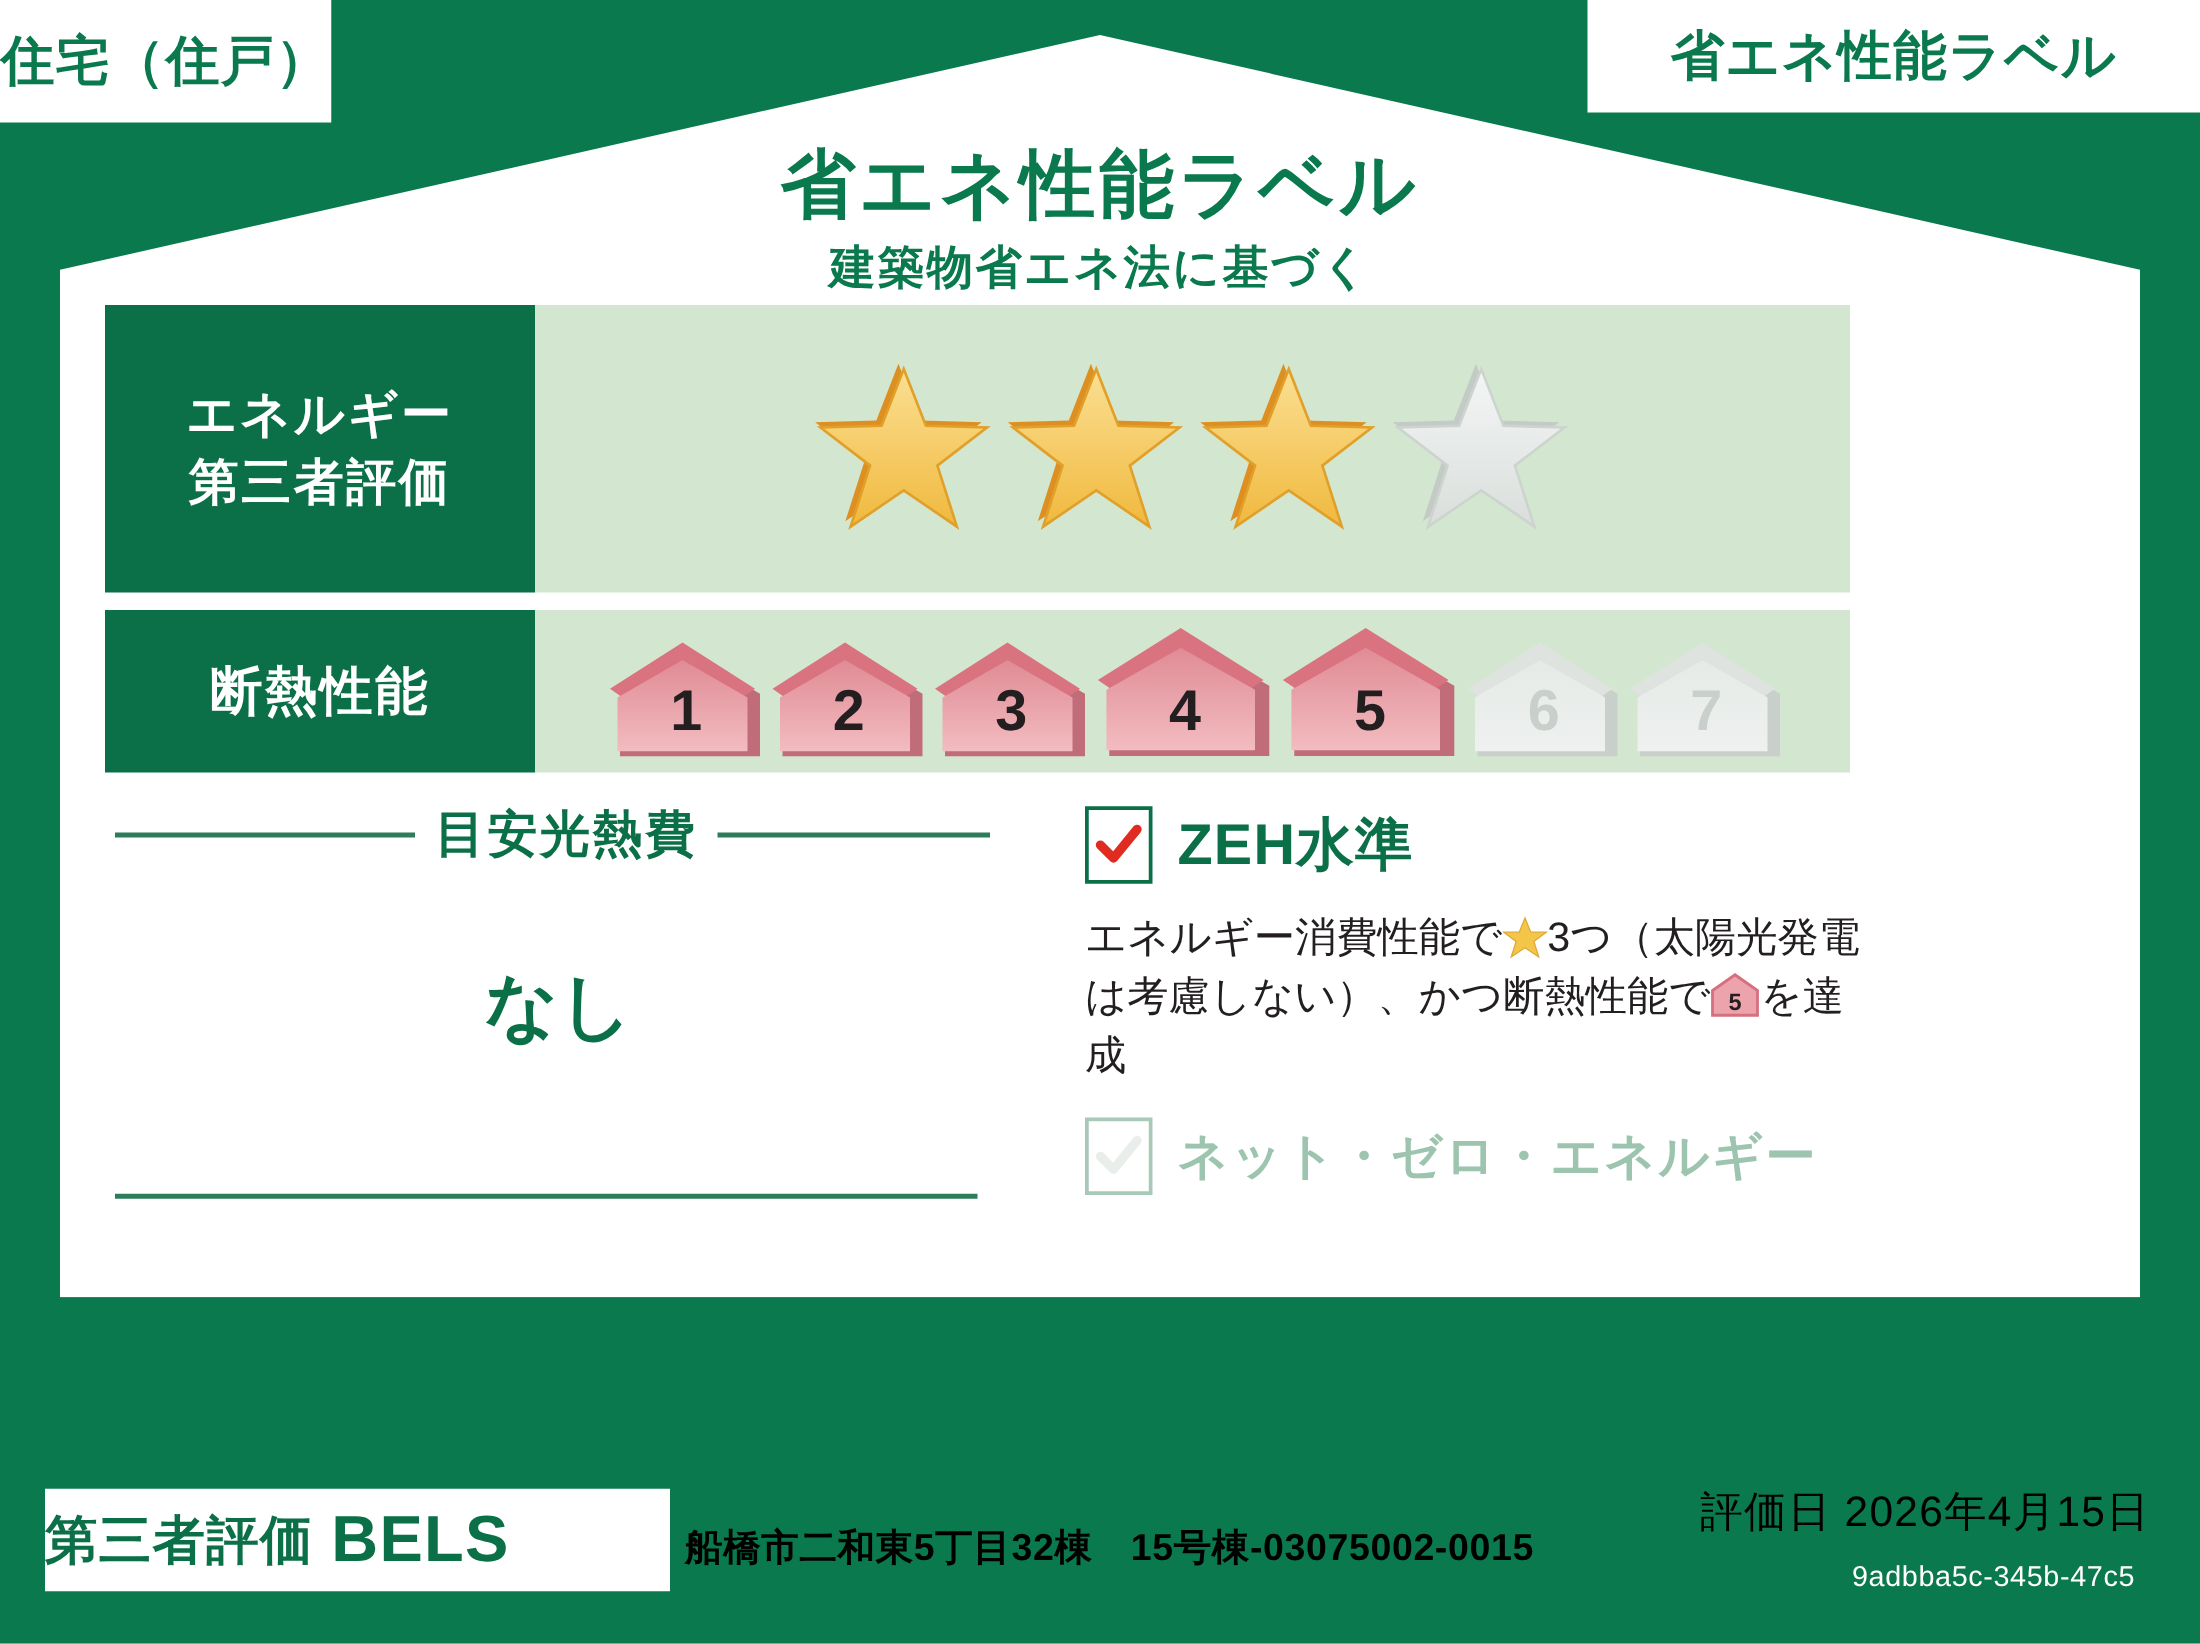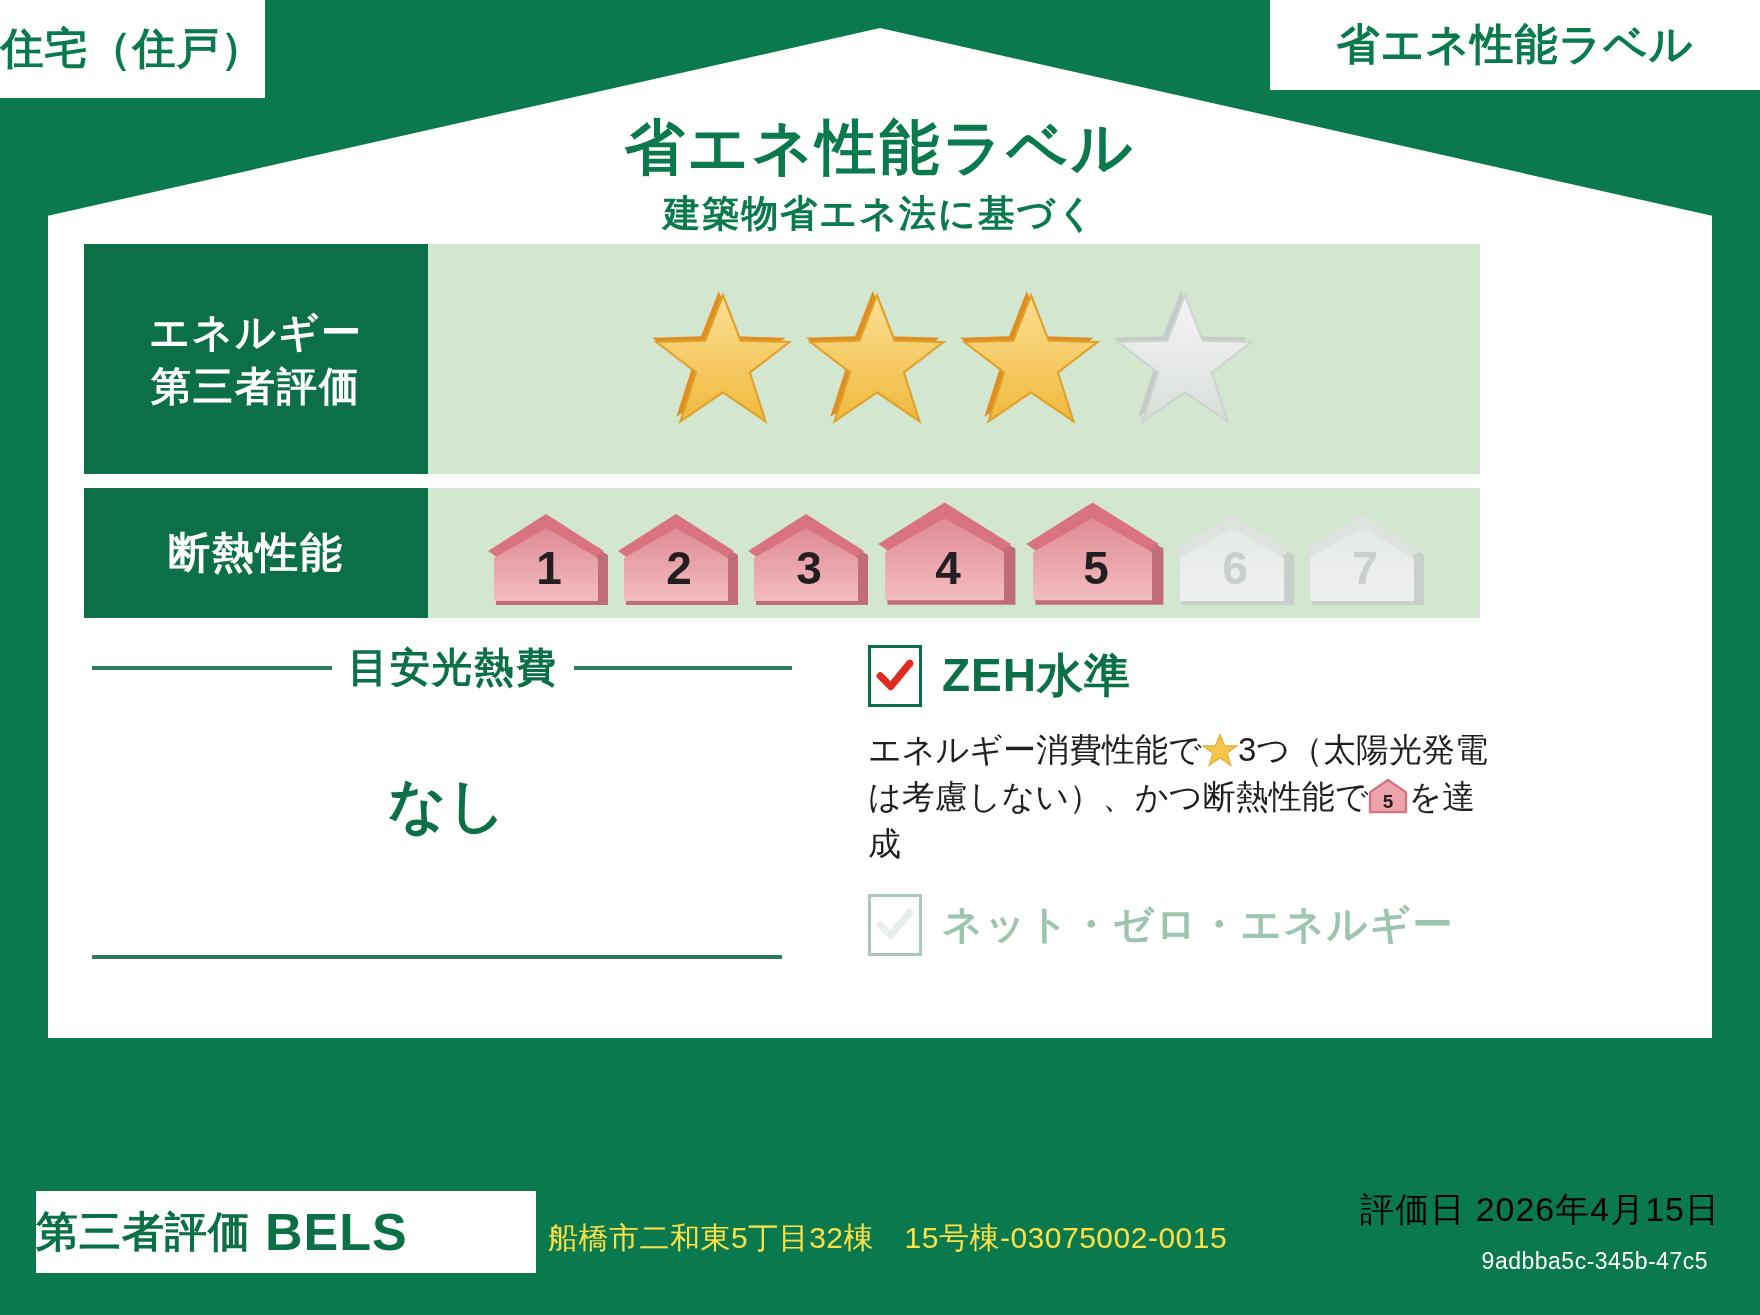--- a/index.html
+++ b/index.html
@@ -160,22 +160,23 @@
   #bels-badge {
     position: absolute; left: 36px; bottom: 42px;
     width: 500px; height: 82px;
     background: #ffffff;
     display: flex; align-items: center; gap: 14px;
   }
   #bels-third { font-size: 42px; font-weight: bold; color: #0b7048; letter-spacing: 1px; }
   #bels-word { font-size: 52px; font-weight: bold; color: #0b7048; letter-spacing: 1px; }
   #footer-address {
     position: absolute; left: 548px; bottom: 56px;
-    font-size: 30px; color: #fde047;
+    font-size: 30px; color: #000000;
     letter-spacing: 0.5px;
+    font-weight: bold;
   }
   #footer-date {
     position: absolute; right: 40px; bottom: 82px;
     font-size: 34px; color: #000000; font-weight: normal;
     letter-spacing: 1px;
   }
   #footer-uuid {
     position: absolute; right: 52px; bottom: 40px;
     font-size: 23px; color: #ffffff;
     letter-spacing: 0.5px;

